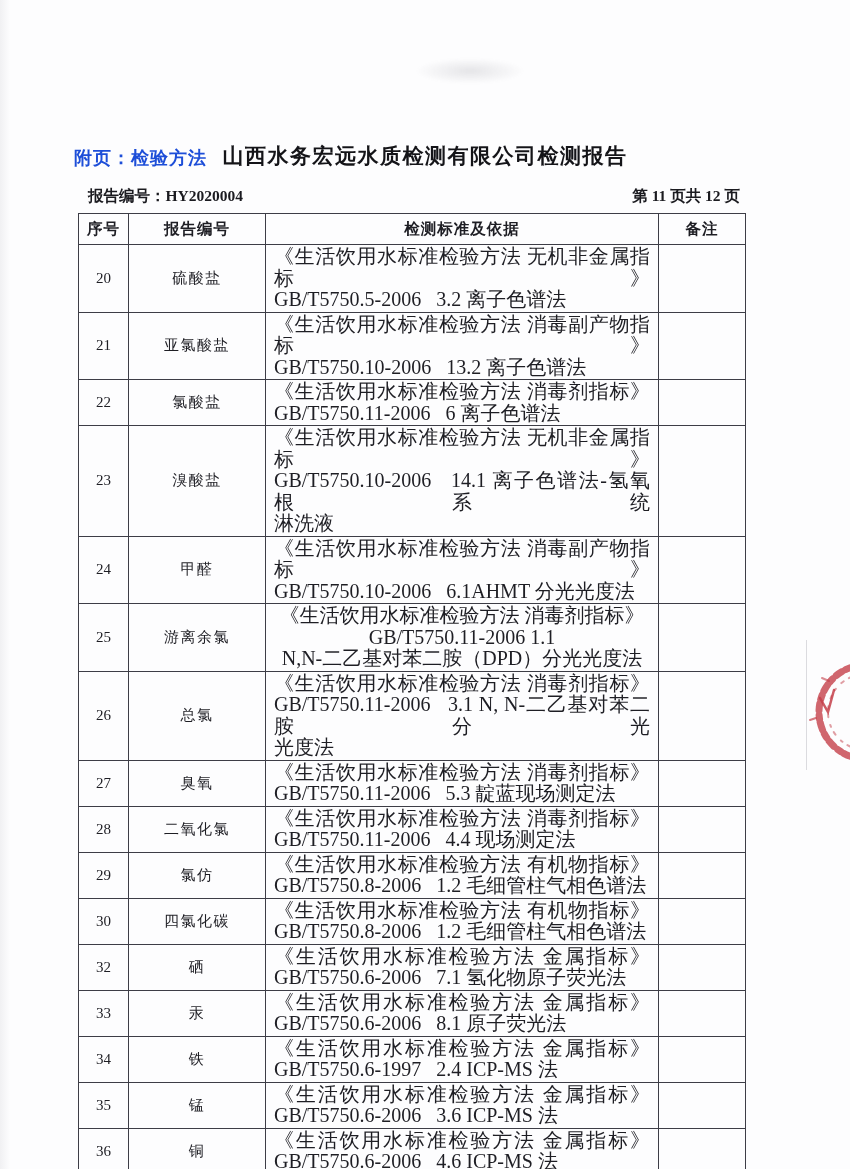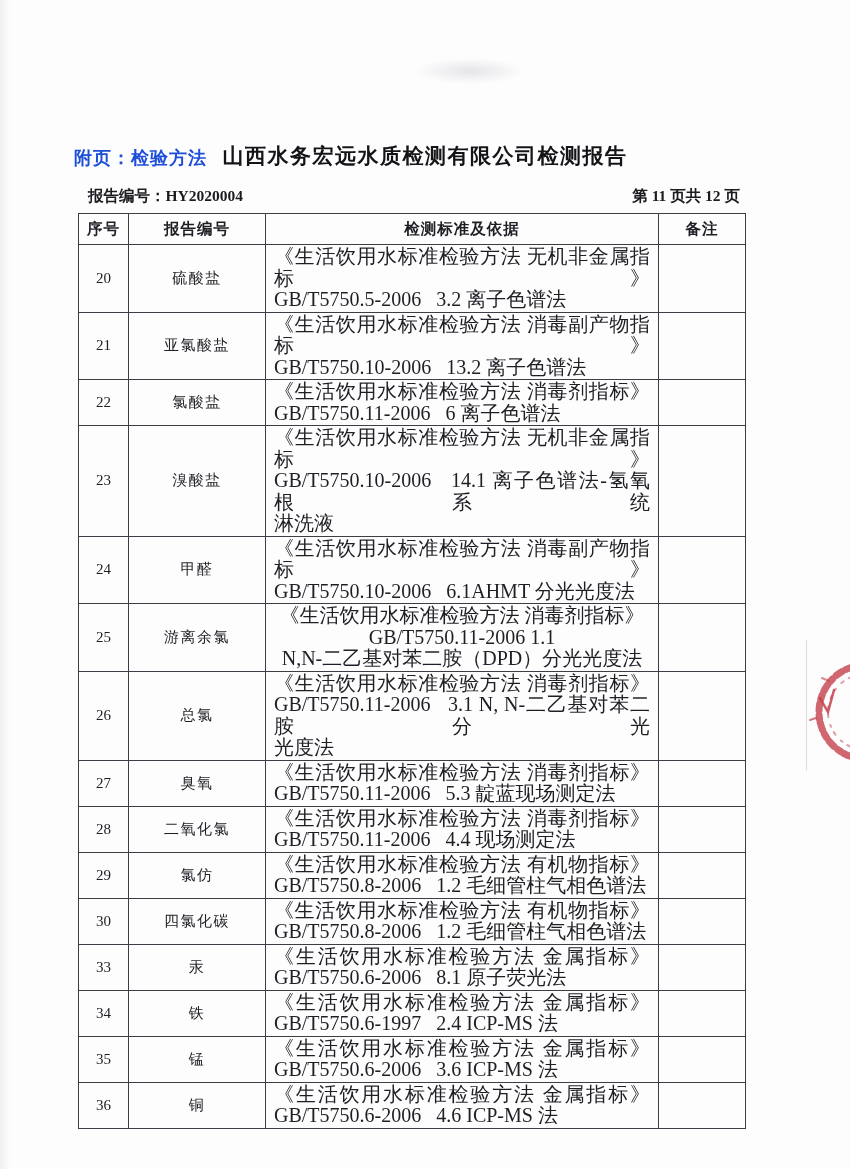--- a/index.html
+++ b/index.html
@@ -179,20 +179,29 @@
         <tr>
           <td class="c-no">30</td>
           <td class="c-item">四氯化碳</td>
           <td class="c-std">
             <div class="std-line just">《生活饮用水标准检验方法 有机物指标》</div>
             <div class="std-line ">GB/T5750.8-2006   1.2 毛细管柱气相色谱法</div>
           </td>
           <td class="c-rem"></td>
         </tr>
         <tr>
+          <td class="c-no">32</td>
+          <td class="c-item">硒</td>
+          <td class="c-std">
+            <div class="std-line just">《生活饮用水标准检验方法 金属指标》</div>
+            <div class="std-line ">GB/T5750.6-2006   7.1 氢化物原子荧光法</div>
+          </td>
+          <td class="c-rem"></td>
+        </tr>
+        <tr>
           <td class="c-no">33</td>
           <td class="c-item">汞</td>
           <td class="c-std">
             <div class="std-line just">《生活饮用水标准检验方法 金属指标》</div>
             <div class="std-line ">GB/T5750.6-2006   8.1 原子荧光法</div>
           </td>
           <td class="c-rem"></td>
         </tr>
         <tr>
           <td class="c-no">34</td>

